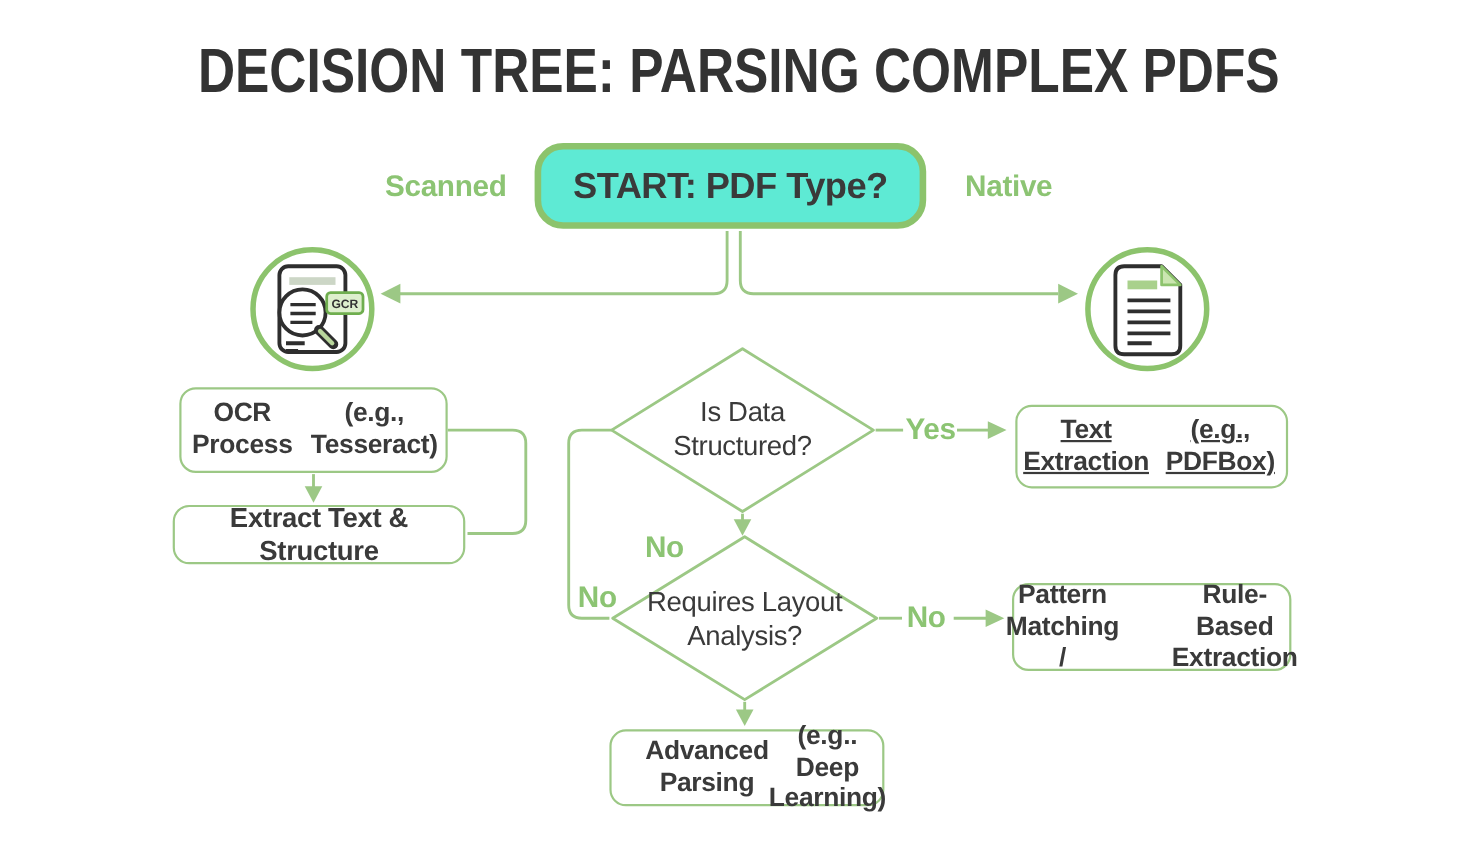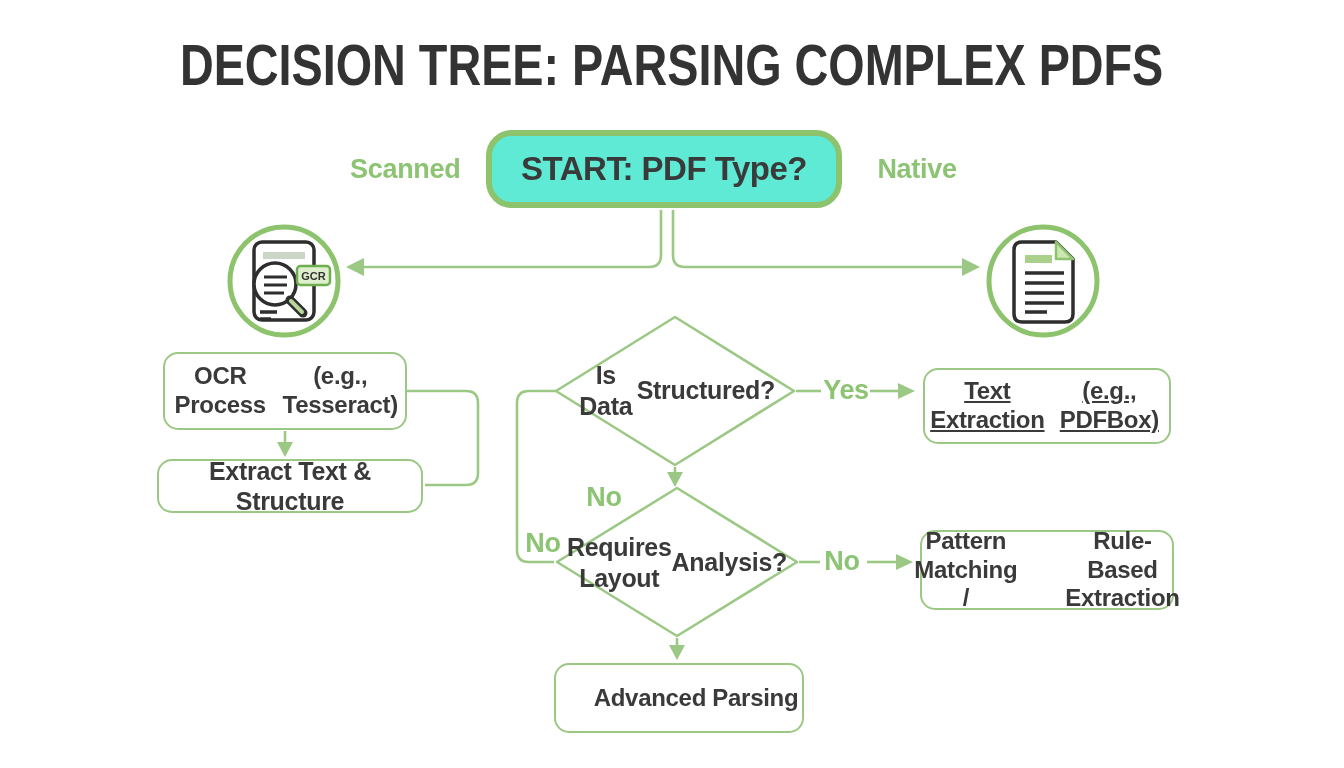--- a/index.html
+++ b/index.html
@@ -18,22 +18,22 @@
        border:2.5px solid var(--accent-line,#9cc885);border-radius:15px;
        display:flex;flex-direction:row;align-items:center;justify-content:center;
        font-weight:700;color:var(--text-dark,#3a3a3a);text-align:center;
        font-size:24px;line-height:1.2;letter-spacing:-0.3px;}
   .box-ocr{left:163px;top:352px;width:244px;height:78px;}
   .box-extract{left:157px;top:459px;width:266px;height:54px;font-size:25px;}
   .box-textextract{left:923px;top:368px;width:248px;height:76px;text-decoration:underline;}
   .box-pattern{left:920px;top:530px;width:254px;height:80px;gap:48px;}
   .box-advanced{left:554px;top:663px;width:250px;height:70px;padding-left:34px;}
 
-  .dtext{position:absolute;display:flex;align-items:center;justify-content:center;
-         font-weight:700;color:var(--text-dark,#3a3a3a);font-size:25px;line-height:1.25;
+  .dtext{position:absolute;display:flex;flex-direction:column;align-items:center;justify-content:center;
+         font-weight:400;color:var(--text-dark,#3a3a3a);font-size:25px;line-height:1.25;
          text-align:center;letter-spacing:-0.3px;}
   .dtext1{left:575px;top:358px;width:200px;height:66px;}
   .dtext2{left:577px;top:530px;width:200px;height:66px;}
 
   .glabel{position:absolute;color:var(--label-green,#8cc473);font-weight:700;font-size:27px;
           text-align:center;letter-spacing:-0.3px;}
   .lbl-scanned{left:350px;top:154px;width:108px;}
   .lbl-native{left:871px;top:154px;width:92px;}
   .lbl-yes{left:820px;top:375px;width:52px;}
   .lbl-no-center{left:580px;top:482px;width:48px;}
@@ -119,20 +119,21 @@
   <div class="box box-textextract">
     <span>Text Extraction</span>
     <span>(e.g., PDFBox)</span>
   </div>
   <div class="box box-pattern">
     <span>Pattern Matching /</span>
     <span>Rule-Based Extraction</span>
   </div>
   <div class="box box-advanced">
     <span>Advanced Parsing</span>
+    <span>(e.g.. Deep Learning)</span>
   </div>
 
   <div class="dtext dtext1">
     <span>Is Data</span>
     <span>Structured?</span>
   </div>
   <div class="dtext dtext2">
     <span>Requires Layout</span>
     <span>Analysis?</span>
   </div>

